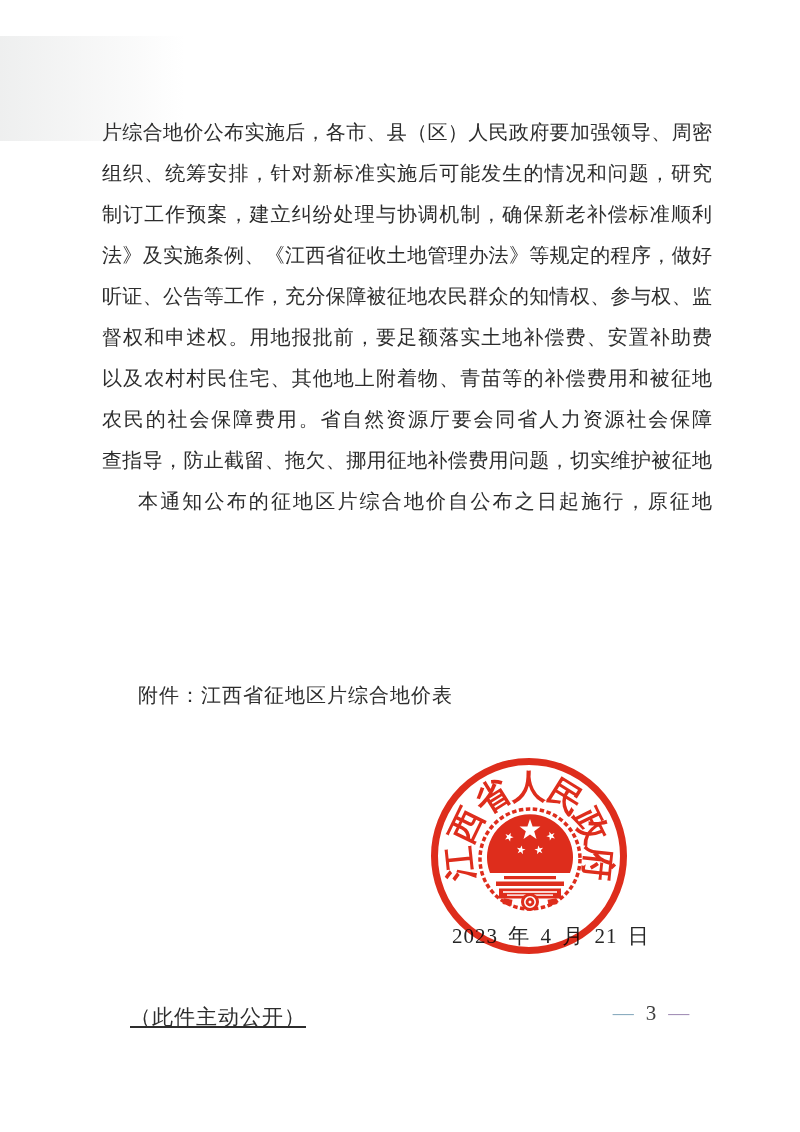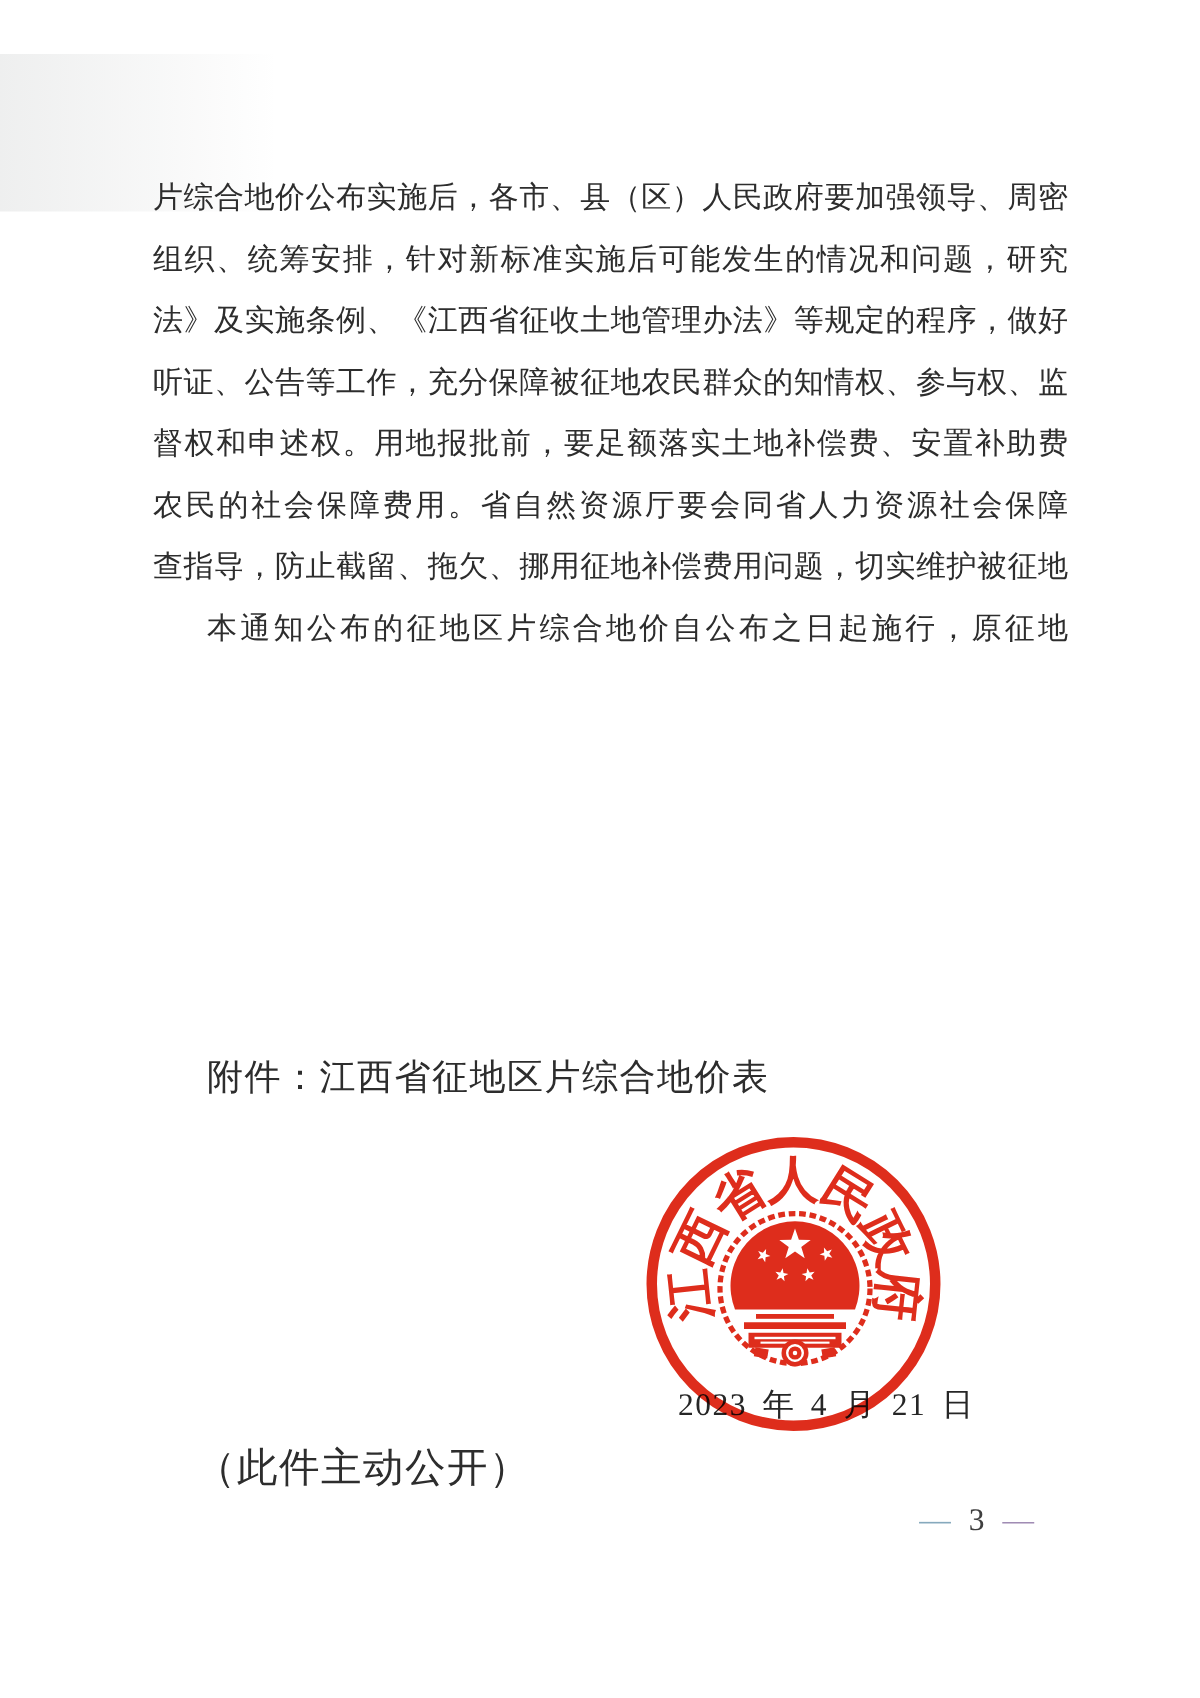--- a/index.html
+++ b/index.html
@@ -25,40 +25,40 @@
   .line{
     line-height:41px;
     text-align:justify;
     text-justify:inter-ideograph;
     white-space:normal;
   }
   .line.j{ text-align-last:justify; }
   .line.e{ text-align-last:left; }
   .line.indent{ padding-left:36px; }
   .attachment{
-    position:absolute;left:138px;top:704px;
-    font-size:24px;line-height:30px;letter-spacing:1px;
+    position:absolute;left:138px;top:680px;
+    font-size:20px;line-height:30px;letter-spacing:1px;
   }
   
   .seal{
     position:absolute;left:419px;top:746px;width:220px;height:220px;
     mix-blend-mode:multiply;opacity:.96;
   }
   .seal svg{ color:var(--seal-red,#dd2412); display:block; }
   .seal-text-group text{
     font-family:"Liberation Serif","DejaVu Serif",serif;
     font-size:34px;font-weight:bold;fill:currentColor;
   }
   .doc-date{
     position:absolute;left:452px;top:922px;
     font-size:21px;letter-spacing:1px;word-spacing:4px;color:#262626;
   }
   .publicity{
-    position:absolute;left:130px;top:960px;
-    font-size:27px;letter-spacing:1px;
+    position:absolute;left:130px;top:1003px;
+    font-size:21px;letter-spacing:1px;text-decoration:underline;
   }
   .page-number{
     position:absolute;left:596px;top:1001px;width:110px;
     font-size:21px;text-align:center;color:#3f3f3f;
     font-family:"Liberation Serif","DejaVu Serif",serif;
   }
   .page-number .num{ padding:0 12px; }
   .page-number .dash-left{ color:var(--dash-left,#86a9bd); }
   .page-number .dash-right{ color:var(--dash-right,#a08cb4); }
 </style>
@@ -66,23 +66,25 @@
 <body>
 
 <div class="page">
 
   <div class="scan-shade"></div>
 
   <main class="body-text">
 
   <div class="line j">片综合地价公布实施后，各市、县（区）人民政府要加强领导、周密</div>
       <div class="line j">组织、统筹安排，针对新标准实施后可能发生的情况和问题，研究</div>
+      <div class="line j">制订工作预案，建立纠纷处理与协调机制，确保新老补偿标准顺利</div>
       <div class="line j">法》及实施条例、《江西省征收土地管理办法》等规定的程序，做好</div>
       <div class="line j">听证、公告等工作，充分保障被征地农民群众的知情权、参与权、监</div>
       <div class="line j">督权和申述权。用地报批前，要足额落实土地补偿费、安置补助费</div>
+      <div class="line j">以及农村村民住宅、其他地上附着物、青苗等的补偿费用和被征地</div>
       <div class="line j">农民的社会保障费用。省自然资源厅要会同省人力资源社会保障</div>
       <div class="line j">查指导，防止截留、拖欠、挪用征地补偿费用问题，切实维护被征地</div>
       <div class="line indent j">本通知公布的征地区片综合地价自公布之日起施行，原征地</div>
     </main>
 
   <div class="attachment">附件：江西省征地区片综合地价表</div>
 
   <div class="doc-date">2023 年 4 月 21 日</div>
 
   <div class="seal">

